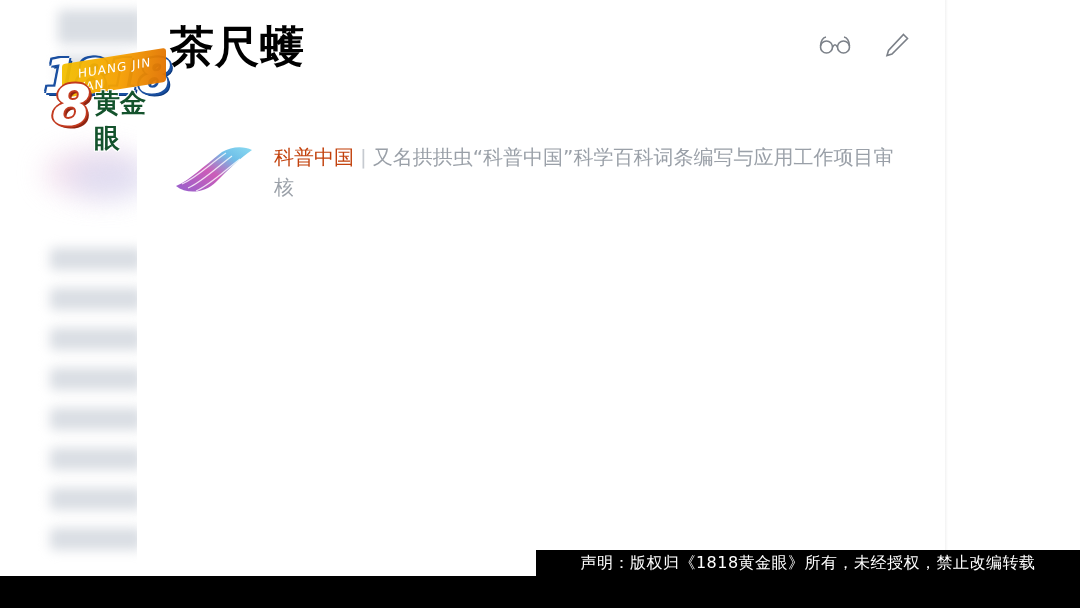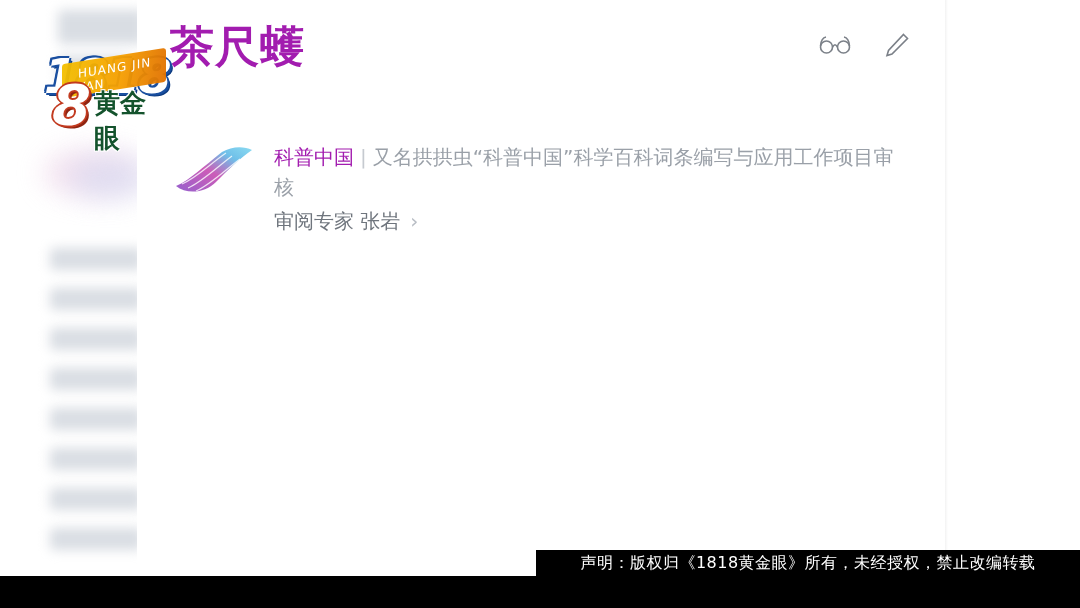--- a/index.html
+++ b/index.html
@@ -56,21 +56,21 @@
     width: 3px; height: 608px;
     background: linear-gradient(to right, rgba(0,0,0,0.05), rgba(0,0,0,0));
   }
 
   
   .title {
     position: absolute;
     left: 170px; top: 18px;
     font-size: 44px;
     font-weight: bold;
-    color: #a21caf;
+    color: #000000;
     letter-spacing: 1px;
     font-family: "DejaVu Sans", sans-serif;
   }
   .subtitle {
     position: absolute;
     left: 170px; top: 84px;
     font-size: 25px;
     color: #2b2f35;
     font-family: "DejaVu Sans", sans-serif;
   }
@@ -107,21 +107,21 @@
   }
   .credit-text {
     flex: 1;
     font-size: 20px;
     line-height: 30px;
     color: #9aa0a8;
     font-family: "DejaVu Sans", sans-serif;
     padding-top: 2px;
   }
   .credit-name {
-    color: #a21caf;
+    color: #c2410c;
   }
   .credit-sep {
     color: #c6cad0;
     margin: 0 6px;
   }
   .credit-expert {
     margin-top: 4px;
     color: #6f757d;
   }
   .credit-arrow {
@@ -282,23 +282,20 @@
           </linearGradient>
         </defs>
         <path d="M6 46 C20 40, 34 26, 52 12 C62 6, 74 6, 82 10 C70 18, 58 30, 46 42 C34 54, 16 54, 6 46 Z" fill="url(#fanGrad)" opacity="0.9"></path>
         <path d="M12 44 C26 38, 40 24, 56 13" stroke="#ffffff" stroke-width="1.2" fill="none" opacity=".8"></path>
         <path d="M18 48 C32 42, 46 28, 62 16" stroke="#ffffff" stroke-width="1.2" fill="none" opacity=".8"></path>
         <path d="M26 51 C40 45, 54 31, 70 19" stroke="#ffffff" stroke-width="1.2" fill="none" opacity=".8"></path>
       </svg>
     </div>
     <div class="credit-text">
       <span class="credit-name">科普中国</span><span class="credit-sep">|</span><span>又名拱拱虫“科普中国”科学百科词条编写与应用工作项目审核</span>
-      <div class="credit-expert">
-        <span>审阅专家 张岩</span><span class="credit-arrow">›</span>
-      </div>
     </div>
   </div>
 
 
   <div class="logo1818">
     <div class="logo-digits">1818</div>
     <div class="logo-ribbon"></div>
     <div class="logo-ribbon-text">HUANG JIN YAN</div>
     <div class="logo-8-big">8</div>
     <div class="logo-cn">黄金眼</div>

